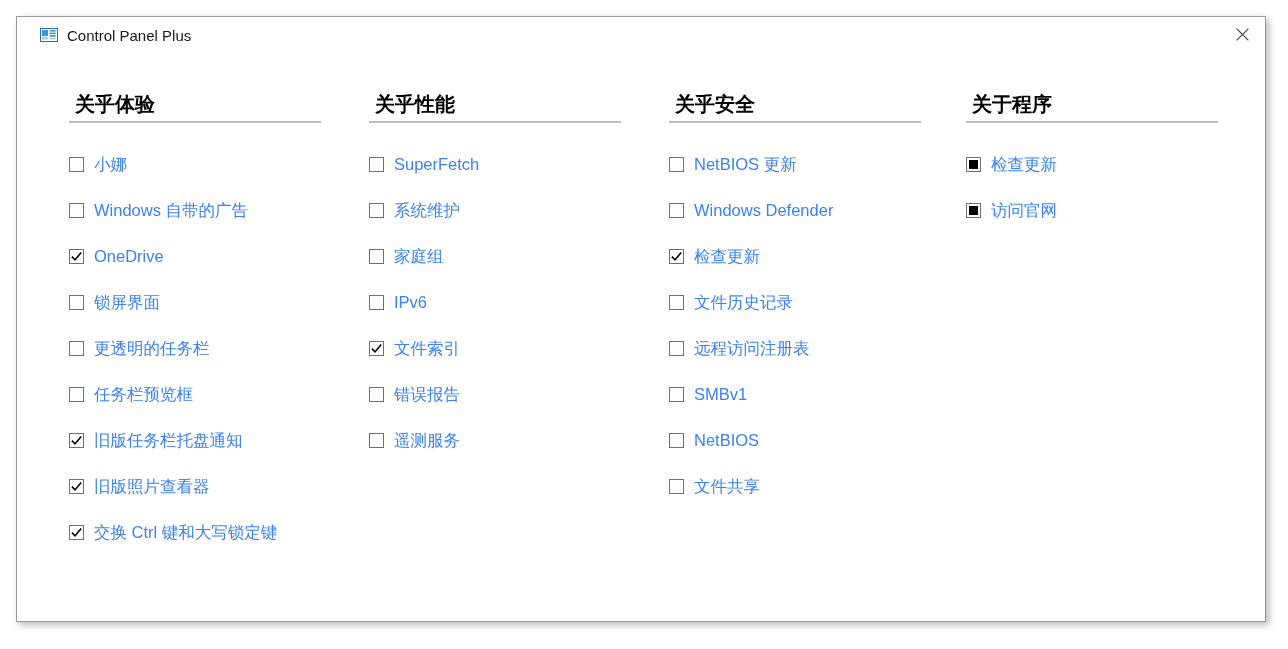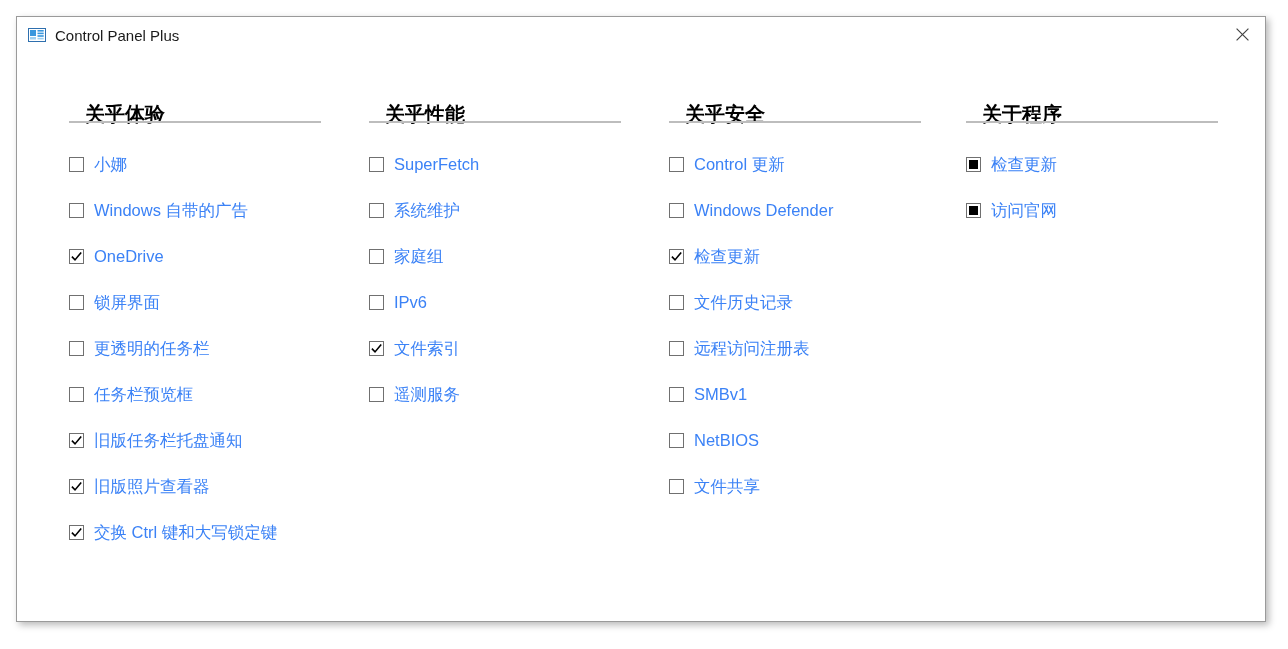--- a/index.html
+++ b/index.html
@@ -20,21 +20,21 @@
     height: 606px;
     background: #ffffff;
     border: 1px solid #9a9a9a;
     box-sizing: border-box;
     box-shadow: 3px 3px 7px rgba(0,0,0,0.28);
   }
 
   
   #titlebar {
     position: absolute;
-    left: 4px;
+    left: 16px;
     top: 0;
     right: 0;
     height: 36px;
     background: #ffffff;
     display: flex;
     align-items: center;
   }
 
   #app-icon {
     width: 18px;
@@ -80,21 +80,21 @@
   }
   .col0 { left: 52px;  width: 252px; }
   .col1 { left: 352px; width: 252px; }
   .col2 { left: 652px; width: 252px; }
   .col3 { left: 949px; width: 252px; }
 
   .col-title {
     font-size: 20px;
     font-weight: bold;
     color: #000000;
-    margin: 16px;
+    margin: 6px;
     padding: 0;
     height: 30px;
     line-height: 30px;
     position: absolute;
     top: 30px;
     left: 0;
     white-space: nowrap;
   }
 
   .col-divider {
@@ -262,33 +262,39 @@
             <svg viewBox="0 0 15 15" class="checkbox">
               <rect x="0.5" y="0.5" width="14" height="14" fill="#ffffff" stroke="#707070" stroke-width="1"></rect>
               <path d="M2.9 7.6 L6.0 10.9 L12.2 3.4" fill="none" stroke="#000000" stroke-width="1.6"></path>
             </svg>
             <span class="item-label">文件索引</span>
           </li>
           <li class="item">
             <svg viewBox="0 0 15 15" class="checkbox">
               <rect x="0.5" y="0.5" width="14" height="14" fill="#ffffff" stroke="#707070" stroke-width="1"></rect>
             </svg>
+            <span class="item-label">错误报告</span>
+          </li>
+          <li class="item">
+            <svg viewBox="0 0 15 15" class="checkbox">
+              <rect x="0.5" y="0.5" width="14" height="14" fill="#ffffff" stroke="#707070" stroke-width="1"></rect>
+            </svg>
             <span class="item-label">遥测服务</span>
           </li>
         </ul>
       </div>
       <div class="column col2">
         <div class="col-title">关乎安全</div>
         <div class="col-divider"></div>
         <ul class="items">
           <li class="item">
             <svg viewBox="0 0 15 15" class="checkbox">
               <rect x="0.5" y="0.5" width="14" height="14" fill="#ffffff" stroke="#707070" stroke-width="1"></rect>
             </svg>
-            <span class="item-label">Control 更新</span>
+            <span class="item-label">NetBIOS 更新</span>
           </li>
           <li class="item">
             <svg viewBox="0 0 15 15" class="checkbox">
               <rect x="0.5" y="0.5" width="14" height="14" fill="#ffffff" stroke="#707070" stroke-width="1"></rect>
             </svg>
             <span class="item-label">Windows Defender</span>
           </li>
           <li class="item">
             <svg viewBox="0 0 15 15" class="checkbox">
               <rect x="0.5" y="0.5" width="14" height="14" fill="#ffffff" stroke="#707070" stroke-width="1"></rect>

